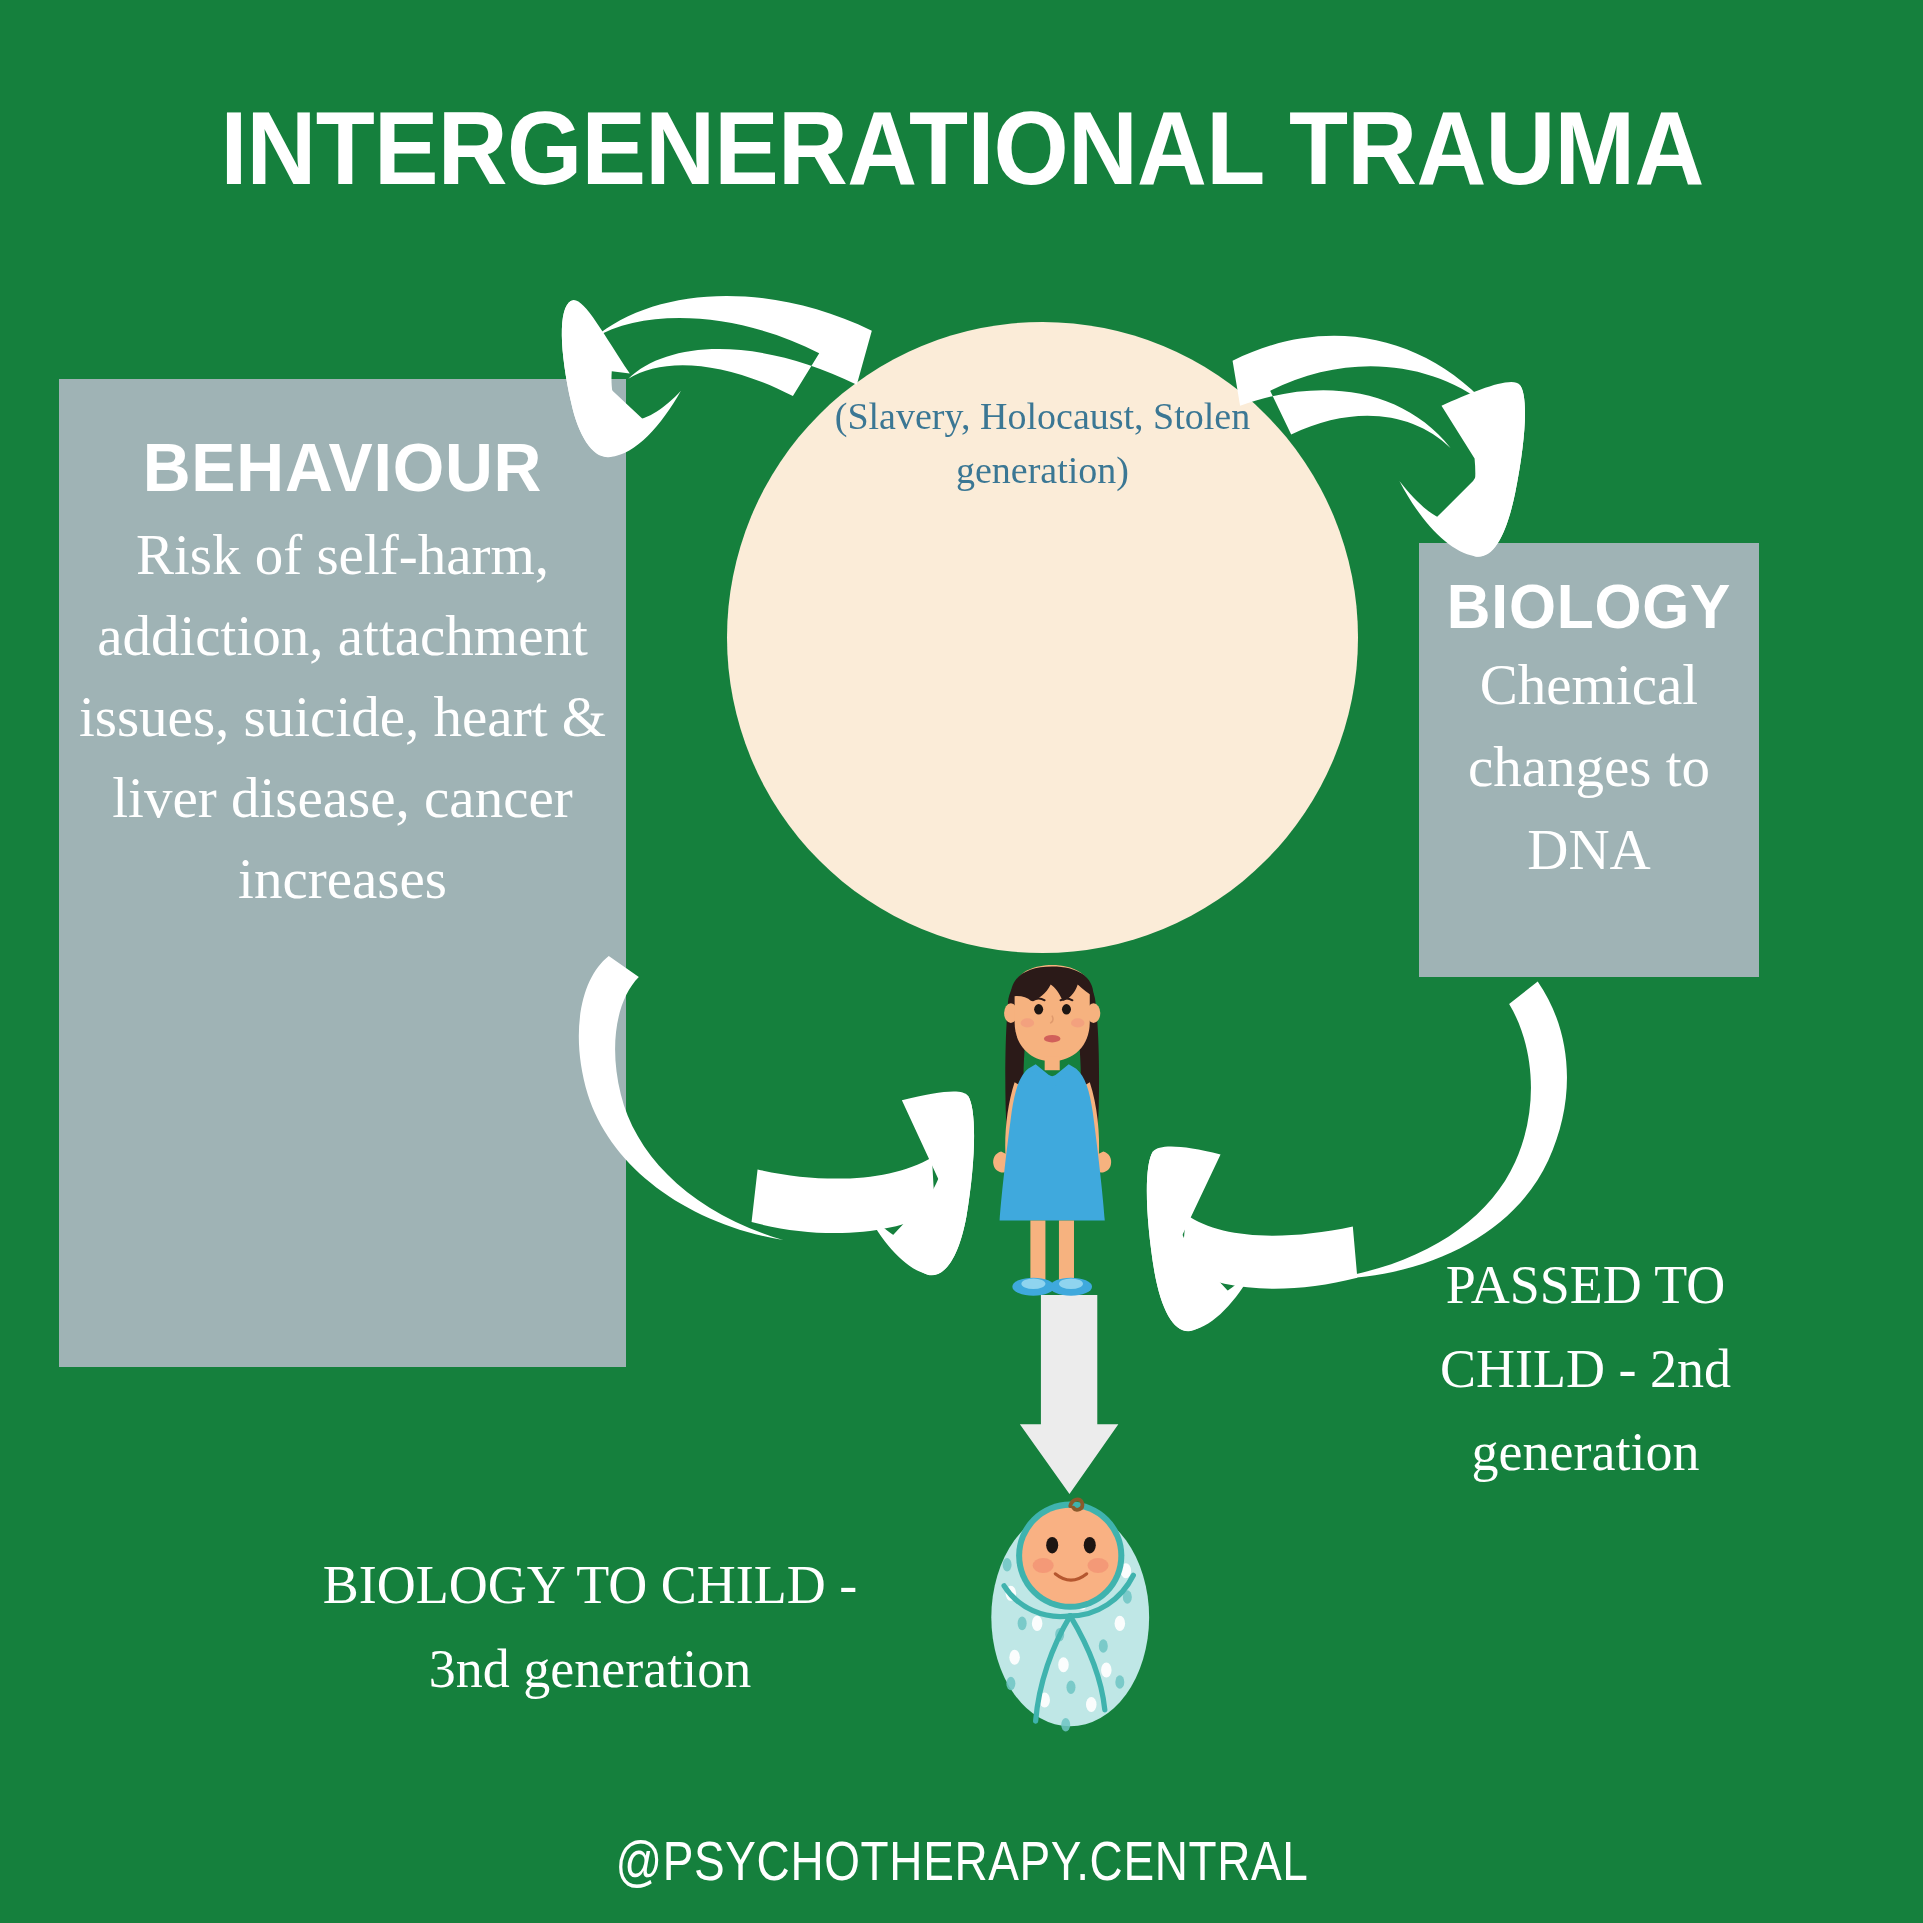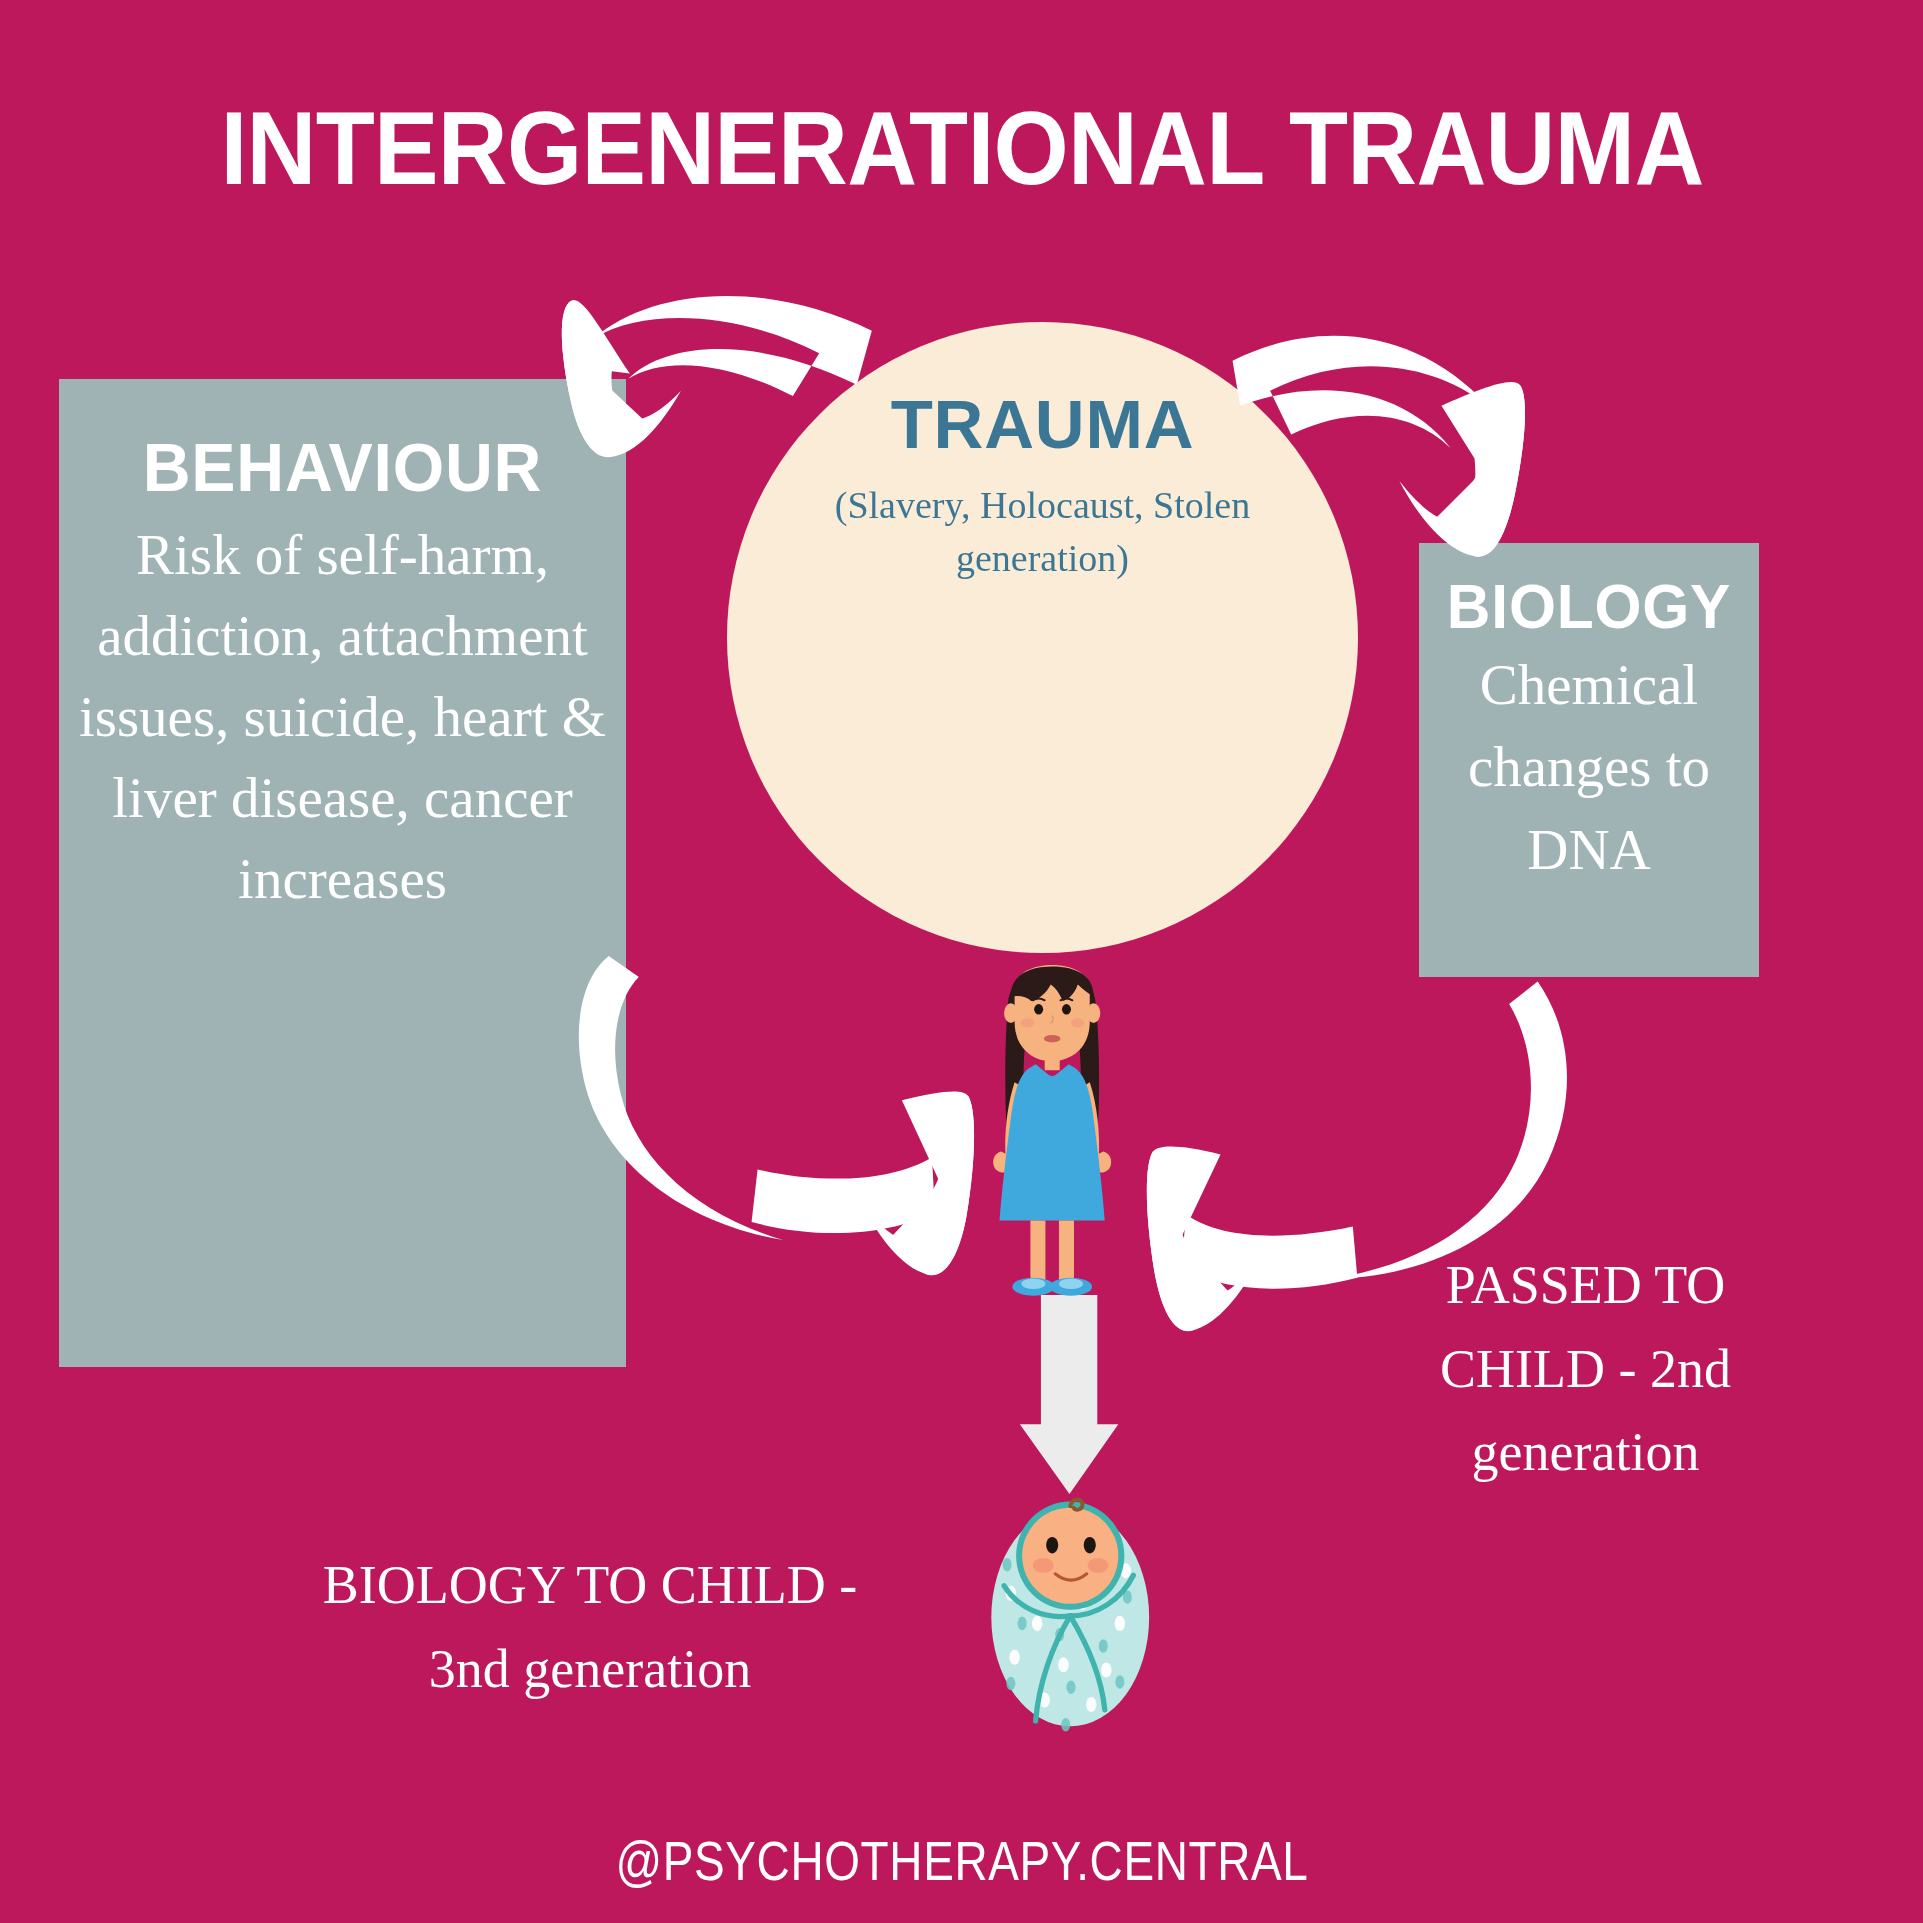--- a/index.html
+++ b/index.html
@@ -4,21 +4,21 @@
 <style>
   html, body {
     margin: 0;
     padding: 0;
     background: #3f7d9b;
   }
   #poster {
     position: relative;
     width: 1924px;
     height: 1924px;
-    background: #be185d;
+    background: #15803d;
     overflow: hidden;
     font-family: "Liberation Serif", serif;
   }
 
   
   #title {
     position: absolute;
     left: 0;
     top: 96px;
     width: 1924px;
@@ -163,21 +163,20 @@
     <div class="panel-heading">BEHAVIOUR</div>
     <div class="panel-body">Risk of self-harm, addiction, attachment issues, suicide, heart &amp; liver disease, cancer increases</div>
   </div>
 
   <div class="panel" id="biology-panel">
     <div class="panel-heading">BIOLOGY</div>
     <div class="panel-body">Chemical changes to DNA</div>
   </div>
 
   <div id="trauma-circle">
-    <div id="trauma-heading">TRAUMA</div>
     <div id="trauma-body">(Slavery, Holocaust, Stolen generation)</div>
   </div>
 
   <div class="caption" id="caption-2nd">PASSED TO CHILD - 2nd generation</div>
   <div class="caption" id="caption-3rd">BIOLOGY TO CHILD - 3nd generation</div>
 
   <svg class="svg-layer" id="arrows-layer" viewBox="0 0 2560 2560">
 
     <g>
       <path fill="#ffffff" d="

